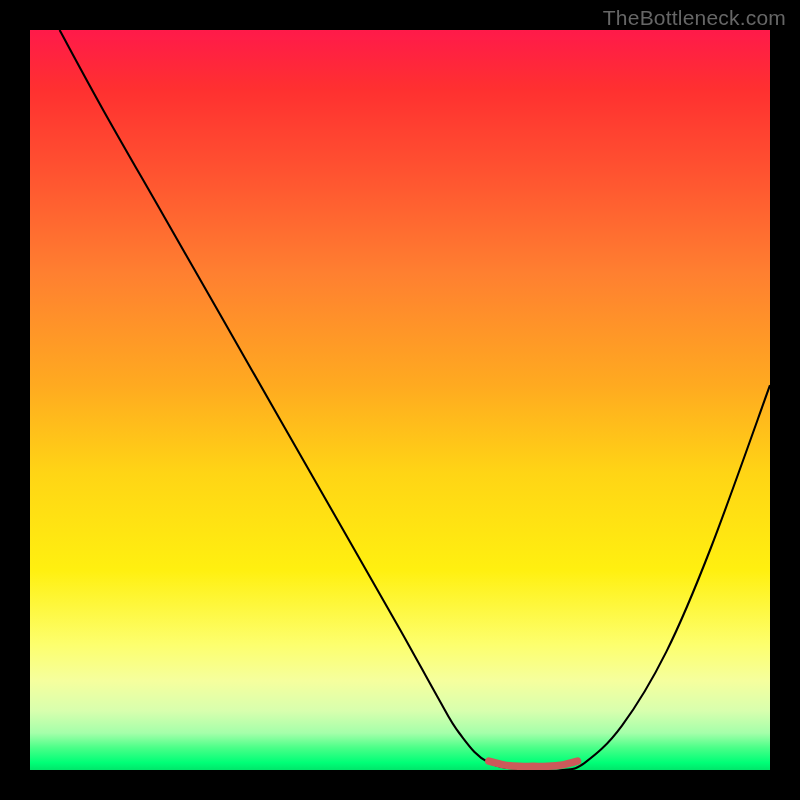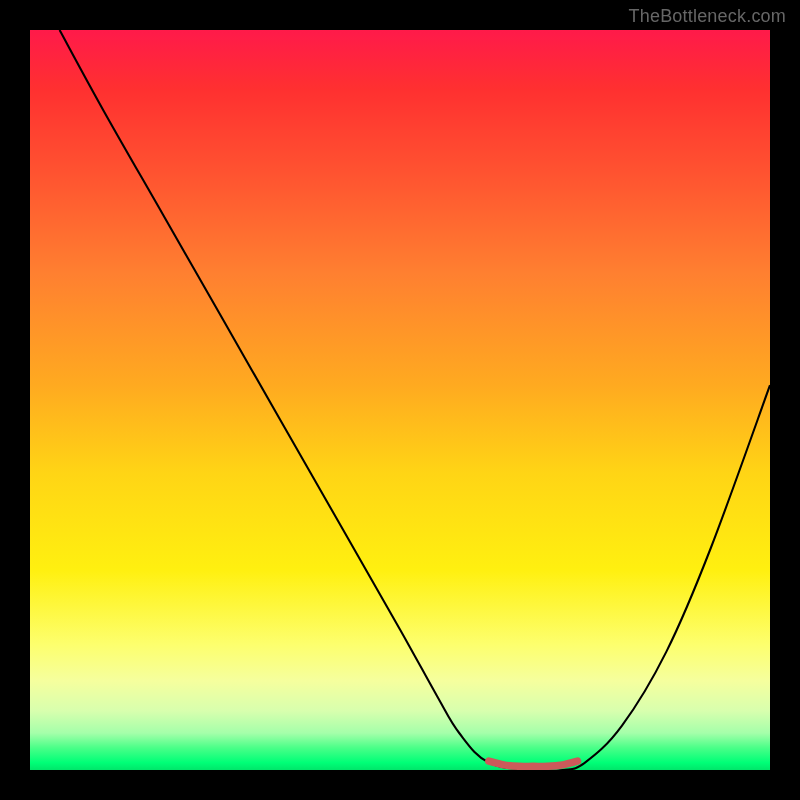--- a/index.html
+++ b/index.html
@@ -32,21 +32,21 @@
       #4aff88 97%,
       #00ff77 99%,
       #00e66a 100%
     );
   }
   .watermark {
     position: absolute;
     top: 6px;
     right: 14px;
     color: #666;
-    font-size: 18px;
+    font-size: 21px;
     font-weight: normal;
     letter-spacing: 0.2px;
   }
   svg.curve {
     position: absolute;
     left: 0;
     top: 0;
     width: 740px;
     height: 740px;
   }

